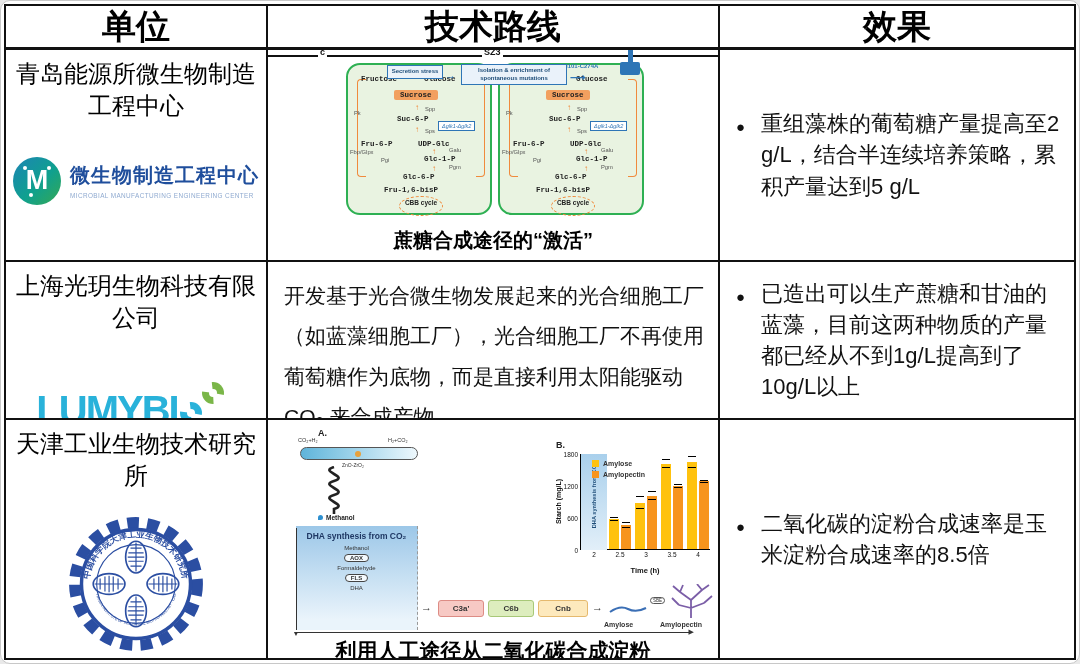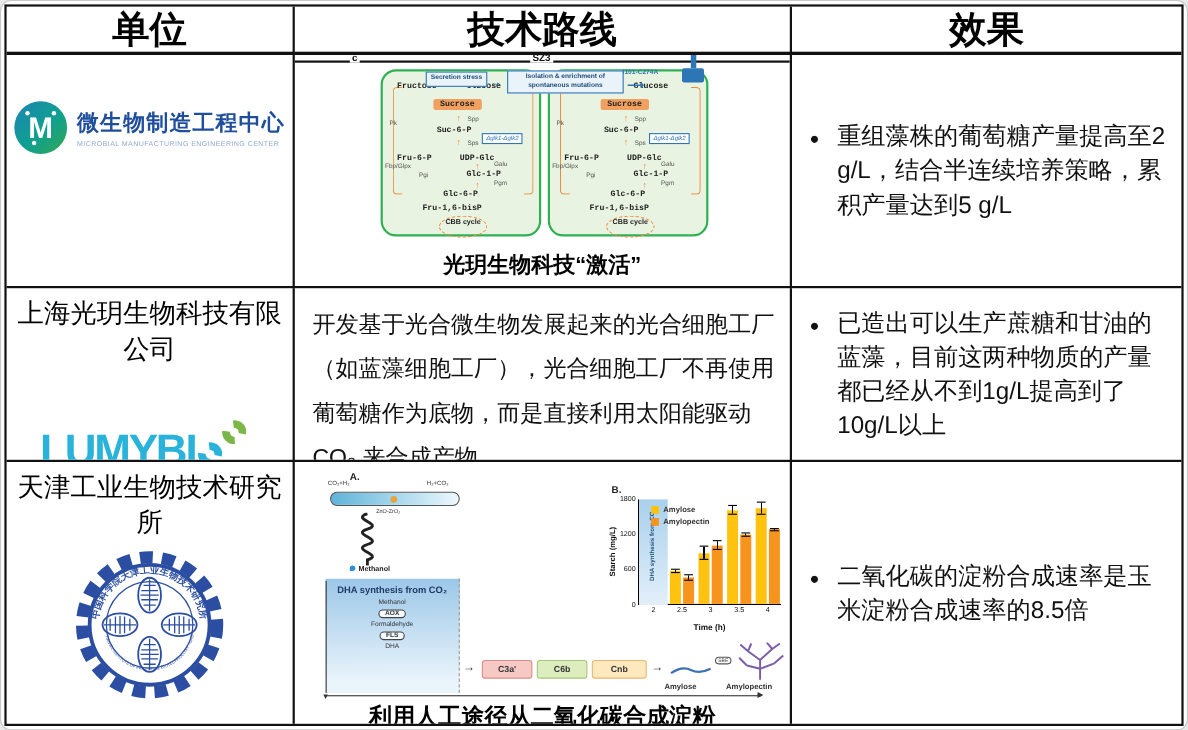--- a/index.html
+++ b/index.html
@@ -3,21 +3,21 @@
 <meta charset="utf-8">
 <style>
   * { box-sizing: border-box; margin: 0; padding: 0; }
   html,body { background:#e9e9e9; font-family:"Liberation Sans","DejaVu Sans",sans-serif; }
   .page { width:1080px; height:664px; background:#fff; border-radius:10px; border:1px solid #c8c8c8;
           position:relative; overflow:hidden; margin:0 auto; }
   .table { position:absolute; inset:3px; border:2px solid #111; display:grid;
            grid-template-columns:262px 452px 1fr; grid-template-rows:44px 212px 158px 1fr; background:#fff; }
   .cell { border-right:2px solid #111; border-bottom:2px solid #111; position:relative; overflow:hidden; }
   .last-col { border-right:none; }
-  .last-row { border-bottom:none; }
+  .last-row { border-bottom:none;gap:16px; }
   .hcell { display:flex; align-items:center; justify-content:center; font-size:34px; font-weight:bold;
            color:#000; border-bottom:3px solid #111; }
   
   .org-cell { display:flex; flex-direction:column; align-items:center; padding-top:8px; }
   .org-name { font-size:24px; color:#000; text-align:center; line-height:1.35; width:250px; }
   
   .qd-logo { display:flex; align-items:center; gap:9px; margin-top:34px; }
   .mcircle { width:48px; height:48px; border-radius:50%; background:linear-gradient(135deg,#1d84b5 0%,#0fa08f 55%,#35a853 100%);
              color:#fff; font-weight:bold; font-size:27px; display:flex; align-items:center; justify-content:center; position:relative; }
   .mcircle i { position:absolute; width:4px; height:4px; background:#fff; border-radius:50%; }
@@ -131,20 +131,21 @@
 <body>
 
 <div class="page">
   <div class="table">
 
     <div class="cell hcell">单位</div>
     <div class="cell hcell">技术路线</div>
     <div class="cell hcell last-col">效果</div>
 
     <div class="cell org-cell">
+      <div class="org-name">青岛能源所微生物制造工程中心</div>
       <div class="qd-logo">
         <div class="mcircle">
           <span>M</span>
           <i class="mc1"></i>
             <i class="mc2"></i>
             <i class="mc3"></i>
         </div>
         <div>
           <div class="qd-cn">微生物制造工程中心</div>
           <div class="qd-en">MICROBIAL MANUFACTURING ENGINEERING CENTER</div>
@@ -215,21 +216,21 @@
           <div class="up u4">↑</div>
           <div class="enz e-pgm">Pgm</div>
           <div class="enz e-pgi">Pgi</div>
           <div class="enz e-fbp">Fbp/Glpx</div>
           <div class="met m-g6p">Glc-6-P</div>
           <div class="met m-fbisp">Fru-1,6-bisP</div>
           <div class="cbb">CBB cycle</div>
           <div class="glkbox">Δglk1-Δglk2</div>
         </div>
 
-        <div class="d1-caption">光玥生物科技“激活”</div>
+        <div class="d1-caption">蔗糖合成途径的“激活”</div>
       </div>
     </div>
 
     <div class="cell last-col effect-cell">
       <div class="effect">重组藻株的葡萄糖产量提高至2 g/L，结合半连续培养策略，累积产量达到5 g/L</div>
     </div>
 
     <div class="cell org-cell">
       <div class="org-name">上海光玥生物科技有限公司</div>
       <div class="lumy">

